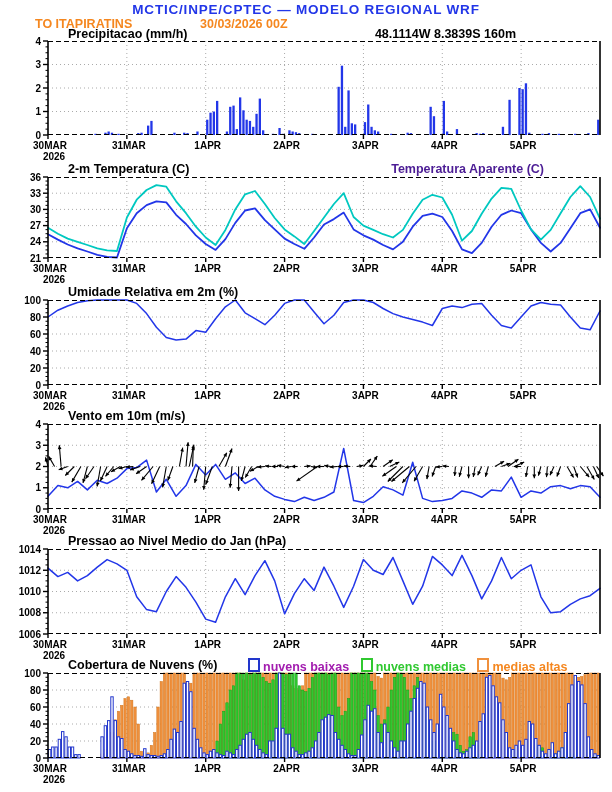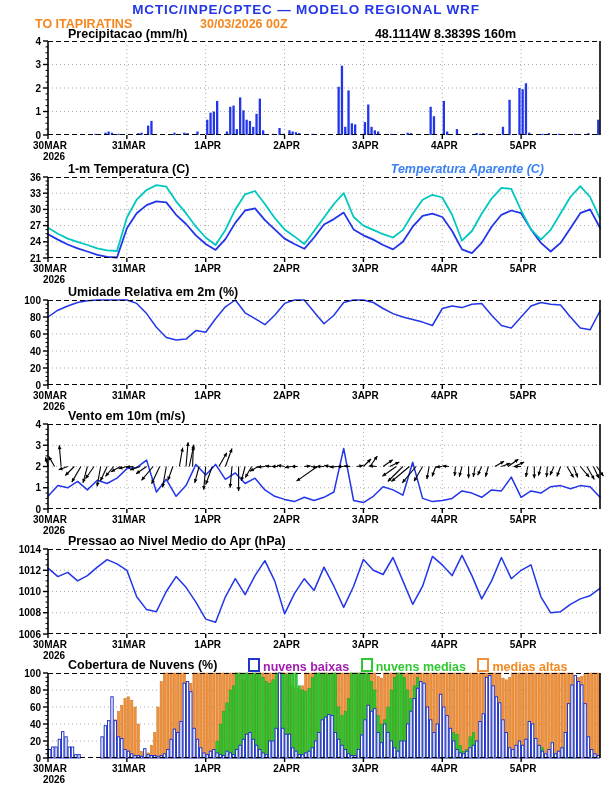--- a/index.html
+++ b/index.html
@@ -6,21 +6,21 @@
   .page{position:relative;width:612px;height:792px;background:#fff;
         font-family:"Liberation Sans",sans-serif;font-weight:bold;overflow:hidden;}
   .hdr1{position:absolute;top:2px;left:0;width:612px;text-align:center;
         font-size:13.5px;letter-spacing:0.8px;color:#2236e8;}
   .hdr2{position:absolute;top:17px;left:0;width:612px;font-size:12.5px;color:#f5871f;}
   .hdr2 .station{position:absolute;left:35px;top:0;}
   .hdr2 .dt{position:absolute;left:200px;top:0;}
   .trow{position:absolute;left:0;width:568px;height:14px;font-size:12.5px;color:#000;}
   .trow .t{position:absolute;left:68px;top:0;white-space:nowrap;}
   .coords{position:absolute;right:52px;top:0;color:#000000;white-space:nowrap;}
-  .tlegend{position:absolute;right:24px;top:0;color:#3b82f6;white-space:nowrap;font-style:italic;}
+  .tlegend{position:absolute;right:24px;top:0;color:#4c1d95;white-space:nowrap;}
   .cl-legend{position:absolute;left:248px;top:0;white-space:nowrap;font-size:12.5px;}
   .cl-item{margin-right:8px;}
   .sq{display:inline-block;width:8px;height:10px;background:#fff;border:2px solid #000;
       vertical-align:-1px;margin-right:3px;}
   .sq-low{border-color:#2236cc;}
   .sq-mid{border-color:#30c830;}
   .sq-high{border-color:#f0903c;}
   .lbl-low{color:#a21caf;}
   .lbl-mid{color:#30c830;}
   .lbl-high{color:#f5871f;}
@@ -160,21 +160,21 @@
       <text x="286.57142857142856" y="108" font-size="10" text-anchor="middle">2APR</text>
       <line x1="363.42857142857144" y1="94" x2="363.42857142857144" y2="98" stroke="#000" stroke-width="1.4"></line>
       <text x="365.42857142857144" y="108" font-size="10" text-anchor="middle">3APR</text>
       <line x1="442.2857142857143" y1="94" x2="442.2857142857143" y2="98" stroke="#000" stroke-width="1.4"></line>
       <text x="444.2857142857143" y="108" font-size="10" text-anchor="middle">4APR</text>
       <line x1="521.1428571428571" y1="94" x2="521.1428571428571" y2="98" stroke="#000" stroke-width="1.4"></line>
       <text x="523.1428571428571" y="108" font-size="10" text-anchor="middle">5APR</text>
     </svg>
 
   <div class="trow" style="top:162px;">
-    <span class="t">1-m Temperatura (C)</span>
+    <span class="t">2-m Temperatura (C)</span>
     <span class="tlegend">Temperatura Aparente (C)</span>
   </div>
   <svg id="svg1" width="612" height="111" style="top: 177px;">
       <line x1="126.85714285714286" y1="0" x2="126.85714285714286" y2="81" stroke="#aaaaaa" stroke-width="1" stroke-dasharray="1,3"></line>
       <line x1="205.71428571428572" y1="0" x2="205.71428571428572" y2="81" stroke="#aaaaaa" stroke-width="1" stroke-dasharray="1,3"></line>
       <line x1="284.57142857142856" y1="0" x2="284.57142857142856" y2="81" stroke="#aaaaaa" stroke-width="1" stroke-dasharray="1,3"></line>
       <line x1="363.42857142857144" y1="0" x2="363.42857142857144" y2="81" stroke="#aaaaaa" stroke-width="1" stroke-dasharray="1,3"></line>
       <line x1="442.2857142857143" y1="0" x2="442.2857142857143" y2="81" stroke="#aaaaaa" stroke-width="1" stroke-dasharray="1,3"></line>
       <line x1="521.1428571428571" y1="0" x2="521.1428571428571" y2="81" stroke="#aaaaaa" stroke-width="1" stroke-dasharray="1,3"></line>
       <line x1="48" y1="64.8" x2="600" y2="64.8" stroke="#aaaaaa" stroke-width="1" stroke-dasharray="1,3"></line>
@@ -517,21 +517,21 @@
       <text x="286.57142857142856" y="99" font-size="10" text-anchor="middle">2APR</text>
       <line x1="363.42857142857144" y1="85" x2="363.42857142857144" y2="89" stroke="#000" stroke-width="1.4"></line>
       <text x="365.42857142857144" y="99" font-size="10" text-anchor="middle">3APR</text>
       <line x1="442.2857142857143" y1="85" x2="442.2857142857143" y2="89" stroke="#000" stroke-width="1.4"></line>
       <text x="444.2857142857143" y="99" font-size="10" text-anchor="middle">4APR</text>
       <line x1="521.1428571428571" y1="85" x2="521.1428571428571" y2="89" stroke="#000" stroke-width="1.4"></line>
       <text x="523.1428571428571" y="99" font-size="10" text-anchor="middle">5APR</text>
     </svg>
 
   <div class="trow" style="top:534px;">
-    <span class="t">Pressao ao Nivel Medio do Apr (hPa)</span>
+    <span class="t">Pressao ao Nivel Medio do Jan (hPa)</span>
   </div>
   <svg id="svg4" width="612" height="115" style="top: 549px;">
       <line x1="126.85714285714286" y1="0" x2="126.85714285714286" y2="85" stroke="#aaaaaa" stroke-width="1" stroke-dasharray="1,3"></line>
       <line x1="205.71428571428572" y1="0" x2="205.71428571428572" y2="85" stroke="#aaaaaa" stroke-width="1" stroke-dasharray="1,3"></line>
       <line x1="284.57142857142856" y1="0" x2="284.57142857142856" y2="85" stroke="#aaaaaa" stroke-width="1" stroke-dasharray="1,3"></line>
       <line x1="363.42857142857144" y1="0" x2="363.42857142857144" y2="85" stroke="#aaaaaa" stroke-width="1" stroke-dasharray="1,3"></line>
       <line x1="442.2857142857143" y1="0" x2="442.2857142857143" y2="85" stroke="#aaaaaa" stroke-width="1" stroke-dasharray="1,3"></line>
       <line x1="521.1428571428571" y1="0" x2="521.1428571428571" y2="85" stroke="#aaaaaa" stroke-width="1" stroke-dasharray="1,3"></line>
       <line x1="48" y1="63.75" x2="600" y2="63.75" stroke="#aaaaaa" stroke-width="1" stroke-dasharray="1,3"></line>
       <line x1="48" y1="42.5" x2="600" y2="42.5" stroke="#aaaaaa" stroke-width="1" stroke-dasharray="1,3"></line>

